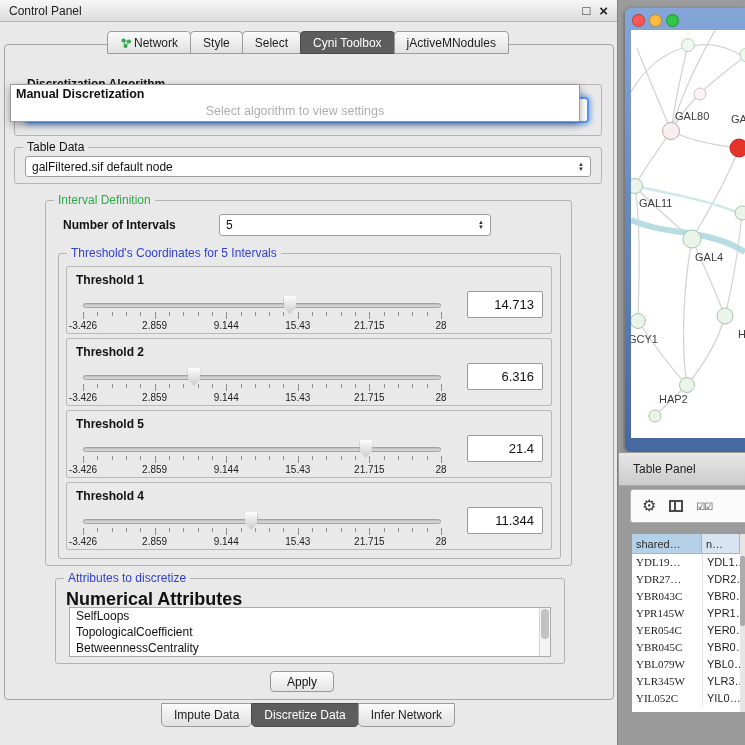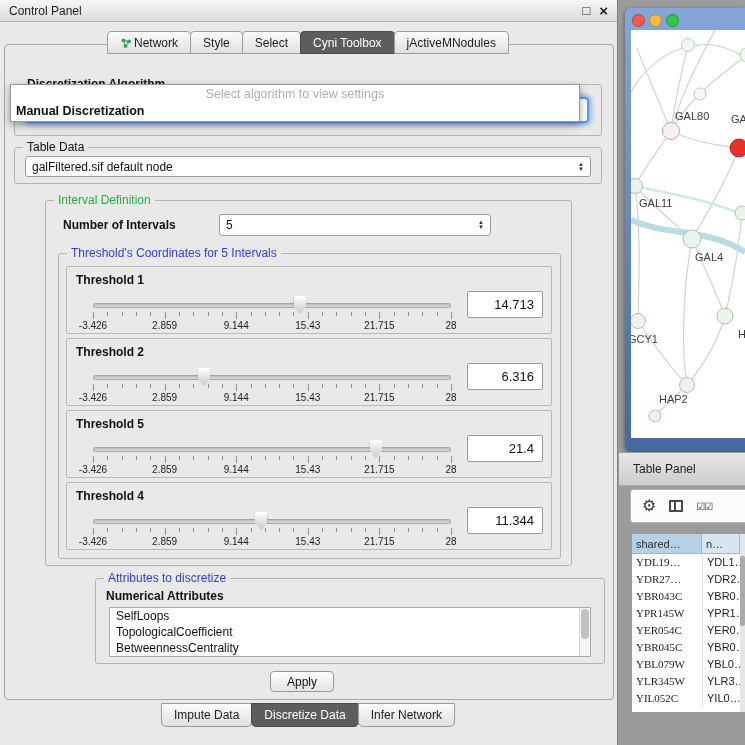--- a/index.html
+++ b/index.html
@@ -39,33 +39,33 @@
   .g-tabledata{left:14px;top:147px;width:588px;height:37px;}
   .g-tabledata .combo{left:10px;top:8px;right:10px;height:21px;}
 
   .g-interval{left:45px;top:200px;width:527px;height:366px;padding-left:46px;}
   .intervals-label{position:absolute;left:17px;top:17px;font-size:12px;font-weight:bold;color:#111;}
   .c-intervals{left:173px;top:13px;width:272px;height:22px;}
   .g-thresholds{position:absolute;left:12px;top:52px;width:503px;height:306px;border:1px solid #b3b3b3;border-radius:3px;box-sizing:border-box;}
   #threshold-panels{position:absolute;left:7px;top:12px;right:8px;}
   .tpanel{position:relative;height:68px;margin-bottom:4px;border:1px solid #b8b8b8;border-radius:2px;background:#e9e9e9;box-sizing:border-box;}
   .tlabel{position:absolute;left:9px;top:6px;font-size:12px;font-weight:bold;color:#111;}
-  .slider{position:absolute;left:26px;top:0;width:358px;height:68px;}
+  .slider{position:absolute;left:16px;top:0;width:358px;height:68px;}
   .track{position:absolute;left:0;top:36px;width:100%;height:5px;background:linear-gradient(#bdbdbd,#dedede);border:1px solid #a2a2a2;border-radius:3px;box-sizing:border-box;}
   .thumb{position:absolute;top:29px;width:13px;height:18px;background:linear-gradient(#fefefe,#c9c9c9);transform:translateX(-50%);clip-path:polygon(10% 0,90% 0,100% 14%,100% 60%,50% 100%,0 60%,0 14%);filter:drop-shadow(0 0 1px rgba(0,0,0,.65));}
   .ticks{position:absolute;left:0;top:45px;width:100%;height:8px;}
   .tick{position:absolute;top:0;width:1px;background:#8f8f8f;}
   .tick.major{height:7px;}
   .tick.minor{height:4px;}
   .axis-labels{position:absolute;left:0;top:53px;width:100%;height:12px;}
   .axis-label{position:absolute;transform:translateX(-50%);font-size:10px;color:#222;white-space:nowrap;}
   .tvalue{position:absolute;right:8px;top:24px;width:76px;height:27px;background:#fff;border:1px solid #9a9a9a;border-radius:2px;font-size:13px;color:#111;text-align:right;line-height:25px;padding-right:8px;box-sizing:border-box;}
 
-  .g-attributes{left:55px;top:578px;width:510px;height:86px;margin-left:40px;}
-  .attr-label{position:absolute;left:10px;top:10px;font-size:12px;font-weight:bold;color:#111;}
+  .g-attributes{left:55px;top:578px;width:510px;height:86px;}
+  .attr-label{position:absolute;left:10px;top:10px;font-size:18px;font-weight:bold;color:#111;}
   .listbox{position:absolute;left:13px;top:28px;width:482px;height:50px;background:#fff;border:1px solid #ababab;overflow:hidden;box-sizing:border-box;}
   .attr-item{font-size:12px;line-height:16px;padding-left:6px;color:#111;white-space:nowrap;}
   .vscroll{position:absolute;right:0;top:0;width:11px;height:100%;background:#f4f4f4;border-left:1px solid #d6d6d6;box-sizing:border-box;}
   .vthumb{position:absolute;left:1px;top:1px;width:8px;height:30px;background:#c2c2c2;border-radius:4px;}
 
   .apply{position:absolute;left:270px;top:671px;width:64px;height:21px;border:1px solid #989898;border-radius:4px;background:linear-gradient(#fefefe,#e4e4e4);font-size:12px;font-family:inherit;color:#111;}
 
   .dropdown{position:absolute;left:10px;top:84px;width:568px;background:#fff;border:1px solid #9a9a9a;box-shadow:0 3px 8px rgba(0,0,0,.35);z-index:30;padding:1px 0;}
   .dd-item{font-size:12.5px;line-height:17px;padding:0 5px;color:#111;white-space:nowrap;}
   .dd-placeholder{color:#aeaeae;text-align:center;}
@@ -377,22 +377,22 @@
         </div>
         <div class="tab selected">
           <span>Discretize Data</span>
         </div>
         <div class="tab">
           <span>Infer Network</span>
         </div>
       </nav>
 
     <div class="dropdown" id="dropdown">
+        <div class="dd-item dd-bold">Manual Discretization</div>
         <div class="dd-item dd-placeholder">Select algorithm to view settings</div>
-        <div class="dd-item dd-bold">Manual Discretization</div>
       </div>
   </section>
 
   <aside class="right-area">
     <div class="network-window">
       <div class="traffic">
         <span class="light red"></span>
         <span class="light yellow"></span>
         <span class="light green"></span>
       </div>

